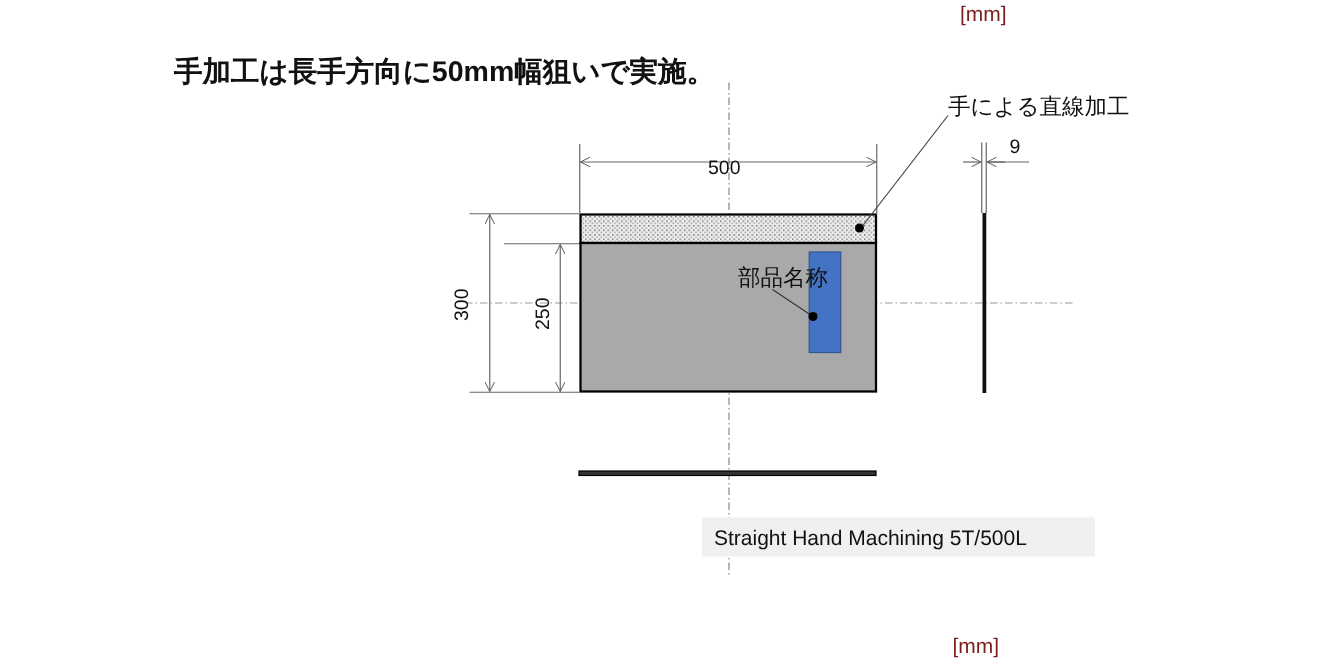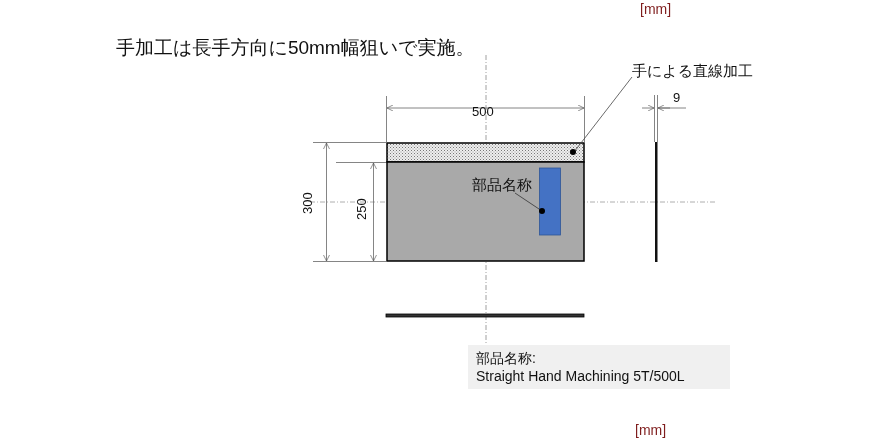--- a/index.html
+++ b/index.html
@@ -61,30 +61,29 @@
   <line x1="657.5" y1="95" x2="657.5" y2="142" stroke="#666" stroke-width="0.8"></line>
   <line x1="642" y1="108" x2="654" y2="108" stroke="#666" stroke-width="0.8" marker-end="url(#arr)"></line>
   <line x1="670" y1="108" x2="658" y2="108" stroke="#666" stroke-width="0.8" marker-end="url(#arr)"></line>
   <line x1="658" y1="108" x2="686" y2="108" stroke="#666" stroke-width="0.8"></line>
   <rect x="655" y="142" width="2.5" height="120" fill="#111"></rect>
 
   <rect x="386" y="314" width="198" height="3" fill="#333" stroke="#000" stroke-width="0.8"></rect>
 </svg>
 
 <div class="abs unit" style="left:640px; top:1px;">[mm]</div>
-<div class="abs title" style="left:116px; top:35px;">手加工は長手方向に50mm幅狙いで実施。</div>
+<div class="abs title" style="left:116px; top:35px;font-weight:bold;">手加工は長手方向に50mm幅狙いで実施。</div>
 
 <div class="abs label-sm" style="left:632px; top:62px;">手による直線加工</div>
 
 <div class="abs dim-text" style="left:472px; top:104px;">500</div>
 <div class="abs dim-text" style="left:673px; top:90px;">9</div>
 
 <div class="abs dim-text" style="left:300px; top:194px; transform:rotate(-90deg); transform-origin:left top; top:214px;">300</div>
 <div class="abs dim-text" style="left:354px; top:220px; transform:rotate(-90deg); transform-origin:left top;">250</div>
 
-<div class="abs label-sm" style="left:472px; top:176px;font-family:Liberation Serif, serif;">部品名称</div>
+<div class="abs label-sm" style="left:492px; top:176px;font-family:Liberation Serif, serif;">部品名称</div>
 
 <div class="abs info-box" style="left:468px; top:345px; width:246px;">
-  <div>部品名称:</div>
   <div>Straight Hand Machining 5T/500L</div>
 </div>
 
 <div class="abs unit" style="left:635px; top:422px;">[mm]</div>
 
 </body></html>

